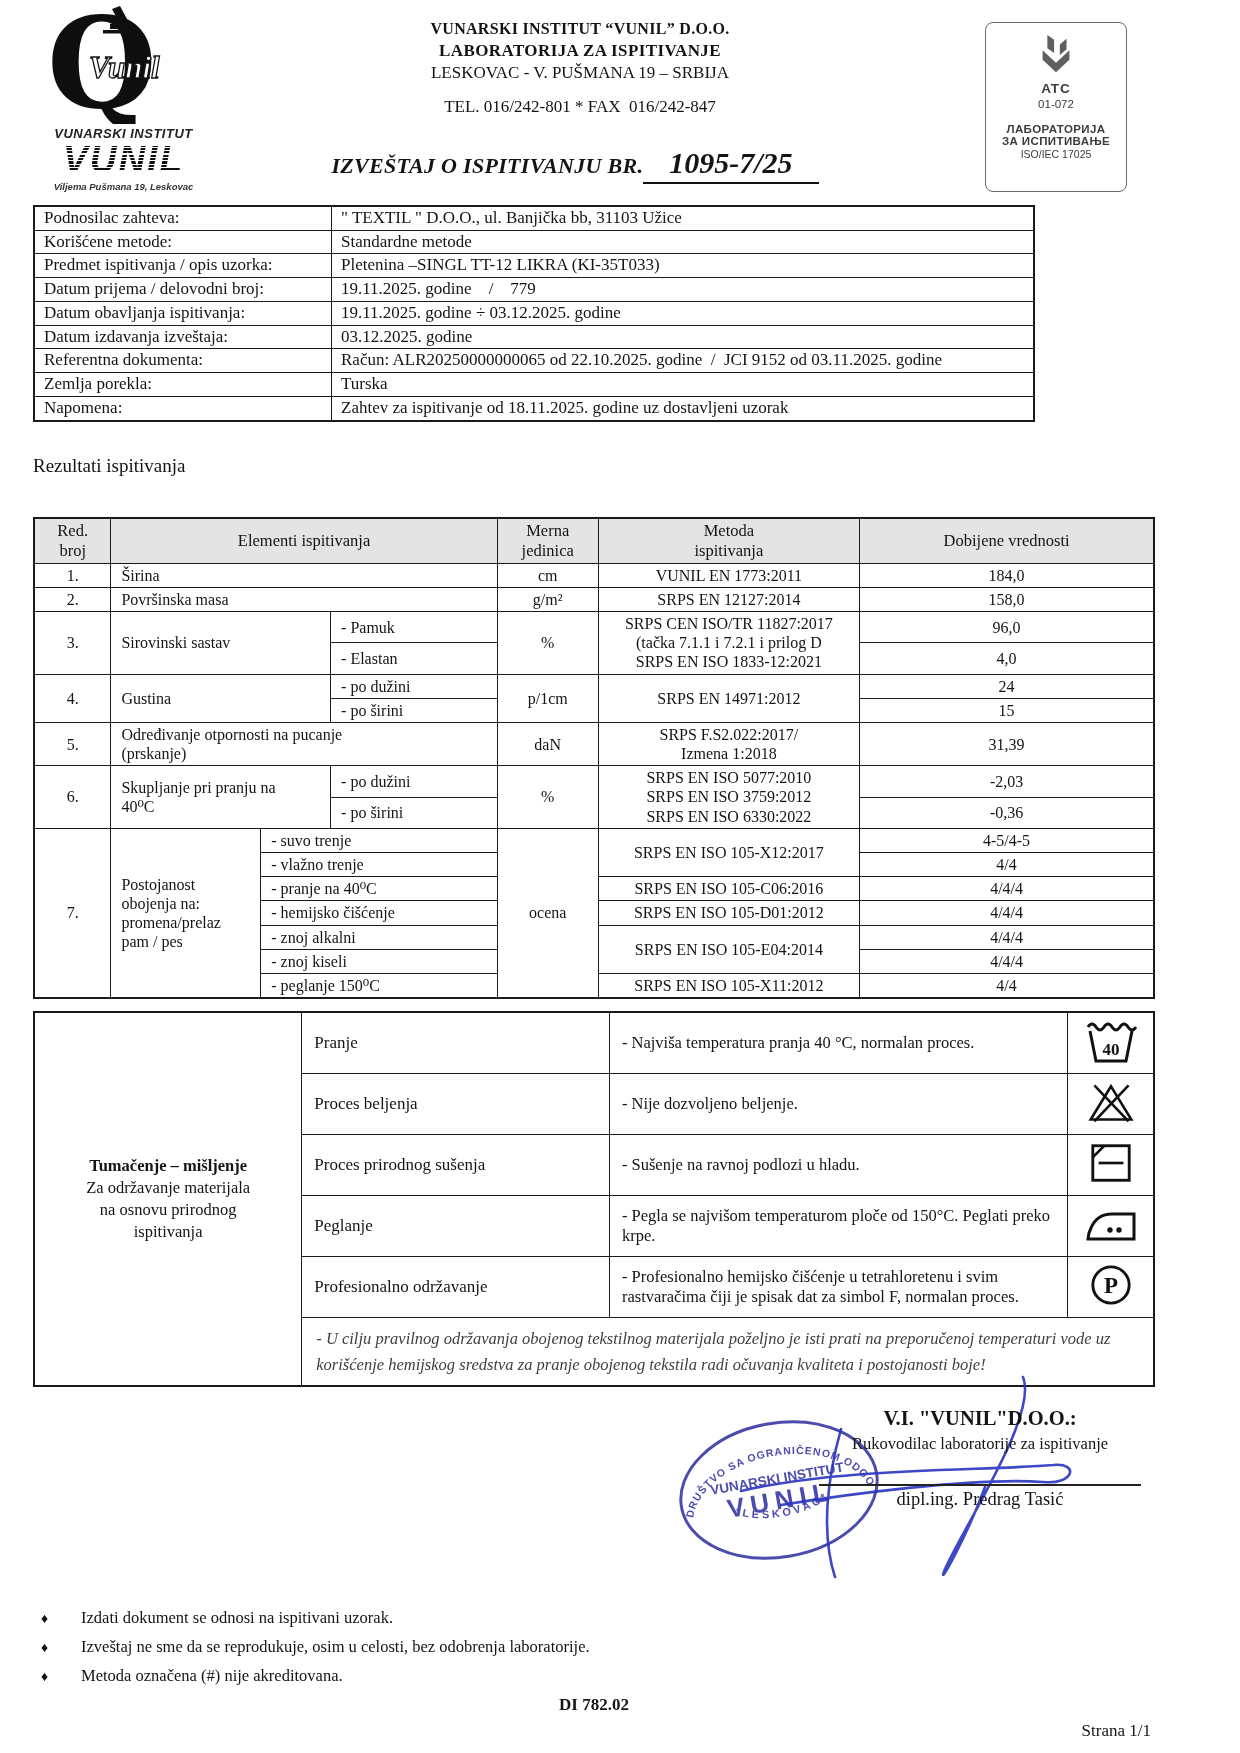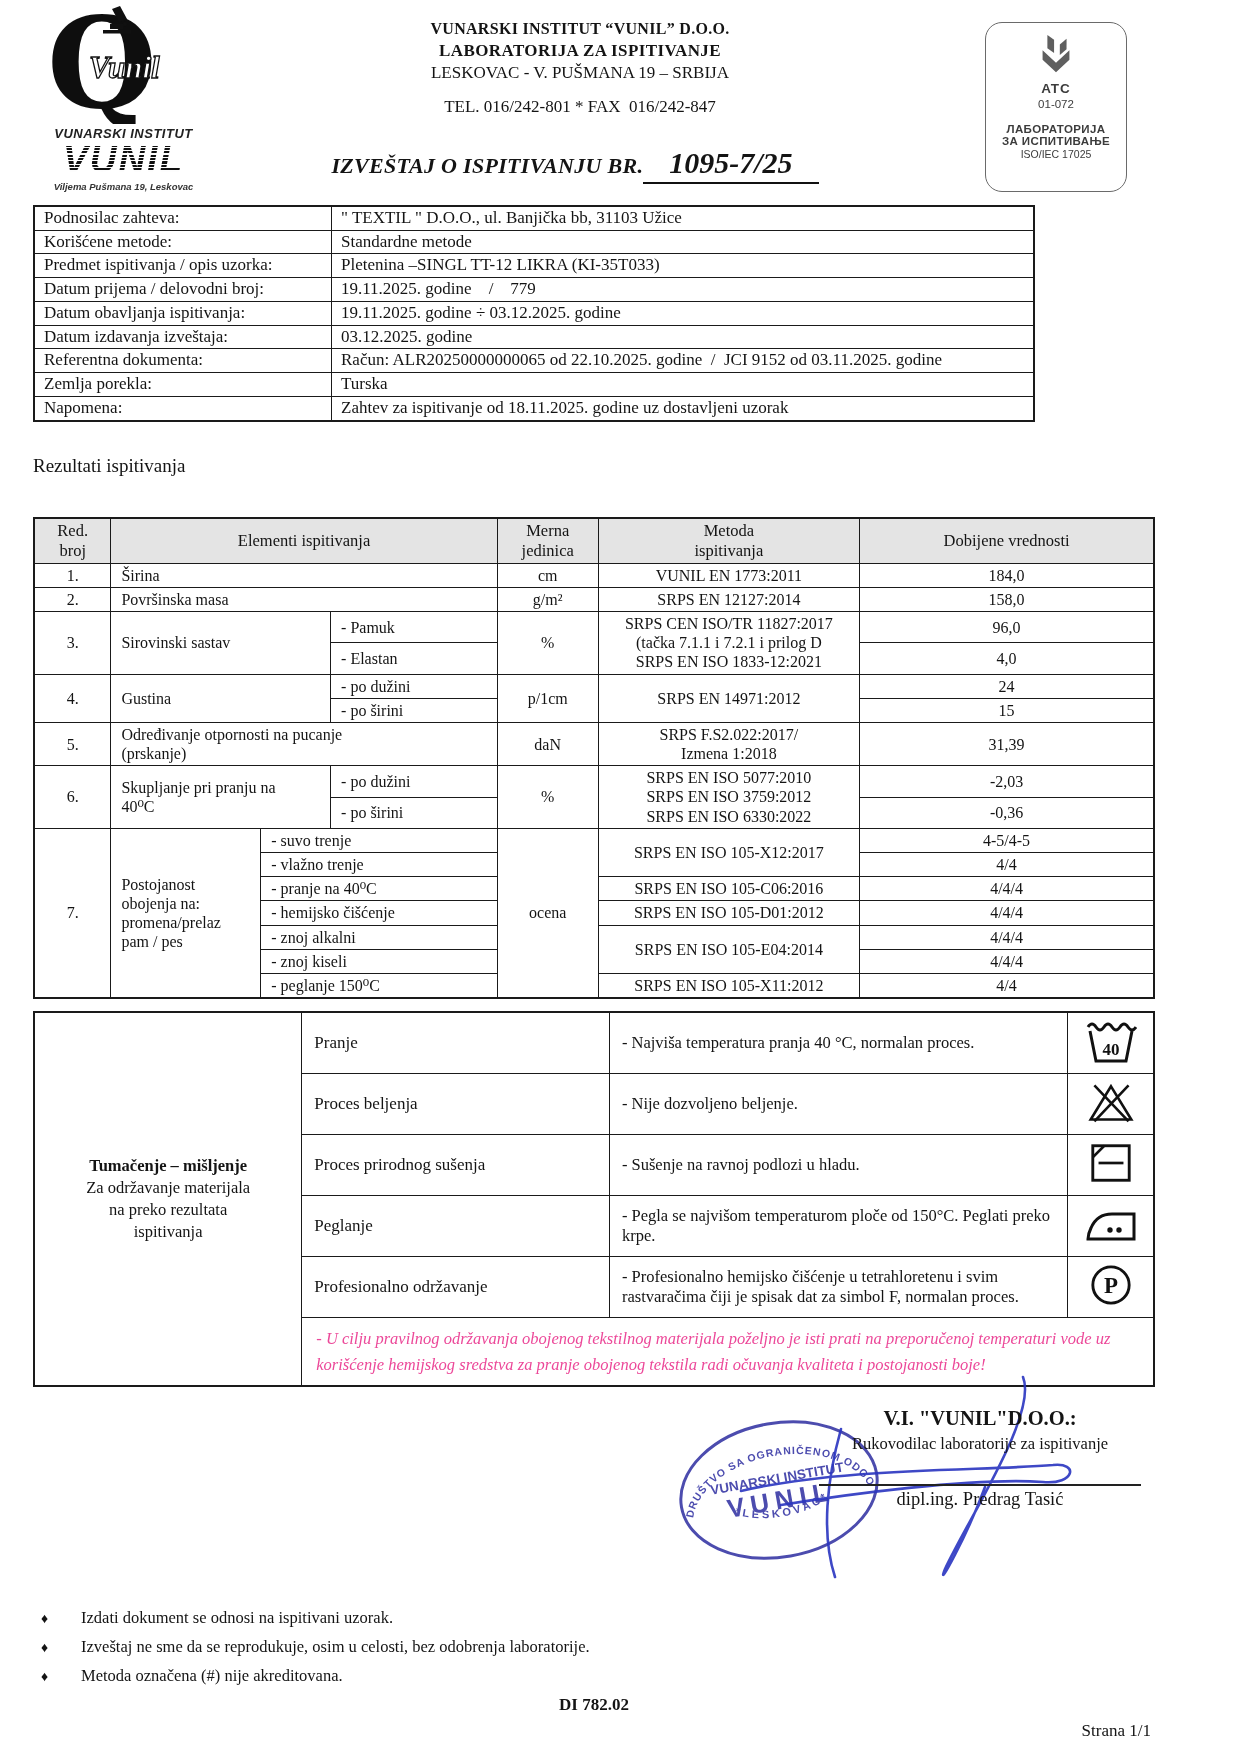--- a/index.html
+++ b/index.html
@@ -21,21 +21,21 @@
   .letterhead{position:absolute;left:240px;top:20px;width:680px;text-align:center;}
   .org-name{font-size:16px;font-weight:bold;letter-spacing:.3px;}
   .org-lab{font-size:17px;font-weight:bold;margin-top:3px;letter-spacing:.4px;}
   .org-addr{font-size:17px;margin-top:2px;}
   .org-phone{font-size:17px;margin-top:14px;white-space:pre-wrap;}
   .report-title-row{position:absolute;left:215px;top:146px;width:720px;display:flex;justify-content:center;align-items:baseline;gap:0;}
   .report-title{font-size:22px;font-weight:bold;font-style:italic;letter-spacing:.3px;}
   .report-number{font-size:30px;font-weight:bold;font-style:italic;border-bottom:2.5px solid #111;padding:0 26px 2px 26px;}
 
   
-  .atc{position:absolute;left:985px;top:22px;width:140px;height:168px;border:1.6px solid #6a6a6a;border-radius:17px;
+  .atc{position:absolute;left:985px;top:22px;width:140px;height:168px;border:1.6px solid #6a6a6a;border-radius:8px;
        text-align:center;color:#3c3c3c;font-family:"Liberation Sans",sans-serif;}
   .atc svg{margin-top:10px;}
   .atc-name{font-size:13.5px;font-weight:bold;letter-spacing:1px;}
   .atc-number{font-size:11.5px;margin-top:2px;}
   .atc-l1,.atc-l2{font-size:11.5px;font-weight:bold;letter-spacing:.4px;}
   .atc-l1{margin-top:13px;}
   .atc-l3{font-size:10.5px;margin-top:1px;}
 
   
   .info-table{position:absolute;left:33px;top:205px;width:1002px;border-collapse:collapse;border:2.5px solid #1a1a1a;}
@@ -53,21 +53,21 @@
   .results-table td.hd{background:#e4e4e4;font-size:16.5px;}
   .results-table td.el{text-align:left;padding-left:10px;}
 
   .care-table{width:100%;border-collapse:collapse;border:2.5px solid #1a1a1a;margin-top:12px;}
   .care-table td{border:1.7px solid #1a1a1a;vertical-align:middle;}
   .care-head{width:275px;text-align:center;font-size:16.5px;line-height:1.35;padding:4px;}
   .care-head-title{font-weight:bold;}
   .care-label{width:300px;font-size:17px;padding:4px 12px;height:52px;}
   .care-desc{width:465px;font-size:16.5px;padding:4px 12px;}
   .care-icon{width:83px;text-align:center;padding:2px;}
-  .care-note{font-style:italic;font-size:16.5px;line-height:1.55;padding:8px 14px;color:#ec4899;}
+  .care-note{font-style:italic;font-size:16.5px;line-height:1.55;padding:8px 14px;color:#404040;}
 
   
   .sig-area{position:relative;height:205px;margin-top:10px;}
   .stamp{position:absolute;left:640px;top:18px;transform:rotate(-10deg);opacity:.92;}
   .sig-block{position:absolute;right:0;top:10px;width:350px;text-align:center;}
   .sig-company{font-size:20.5px;font-weight:bold;}
   .sig-role{font-size:16.5px;margin-top:4px;}
   .sig-line{border-top:2px solid #222;margin:30px 14px 3px 14px;}
   .sig-name{font-size:18.5px;}
   .scribble{position:absolute;left:690px;top:-28px;pointer-events:none;}
@@ -303,21 +303,21 @@
         <col style="width:275px">
           <col style="width:300px">
           <col style="width:465px">
           <col style="width:83px">
       </colgroup>
       <tbody>
           <tr class="care-row">
             <td class="care-head" rowspan="6">
               <div class="care-head-title">Tumačenje – mišljenje</div>
               <div class="care-head-line">Za održavanje materijala</div>
-              <div class="care-head-line">na preko rezultata</div>
+              <div class="care-head-line">na osnovu prirodnog</div>
               <div class="care-head-line">ispitivanja</div>
             </td>
             <td class="care-label">Pranje</td>
             <td class="care-desc">- Najviša temperatura pranja 40 °C, normalan proces.</td>
             <td class="care-icon"><svg width="52" height="46" viewBox="0 0 52 46">
                 <path d="M3 9 q4 -6 8 0 q4 6 8 0 q4 -6 8 0 q4 6 8 0 q4 -6 8 0 q4 6 8 0" fill="none" stroke="#111" stroke-width="3"></path>
                 <path d="M5 13 L11 43 L41 43 L47 13" fill="none" stroke="#111" stroke-width="3"></path>
                 <text x="26" y="37" text-anchor="middle" font-size="17" font-weight="bold" font-family="'Liberation Serif',serif" fill="#111">40</text>
               </svg></td>
           </tr>

